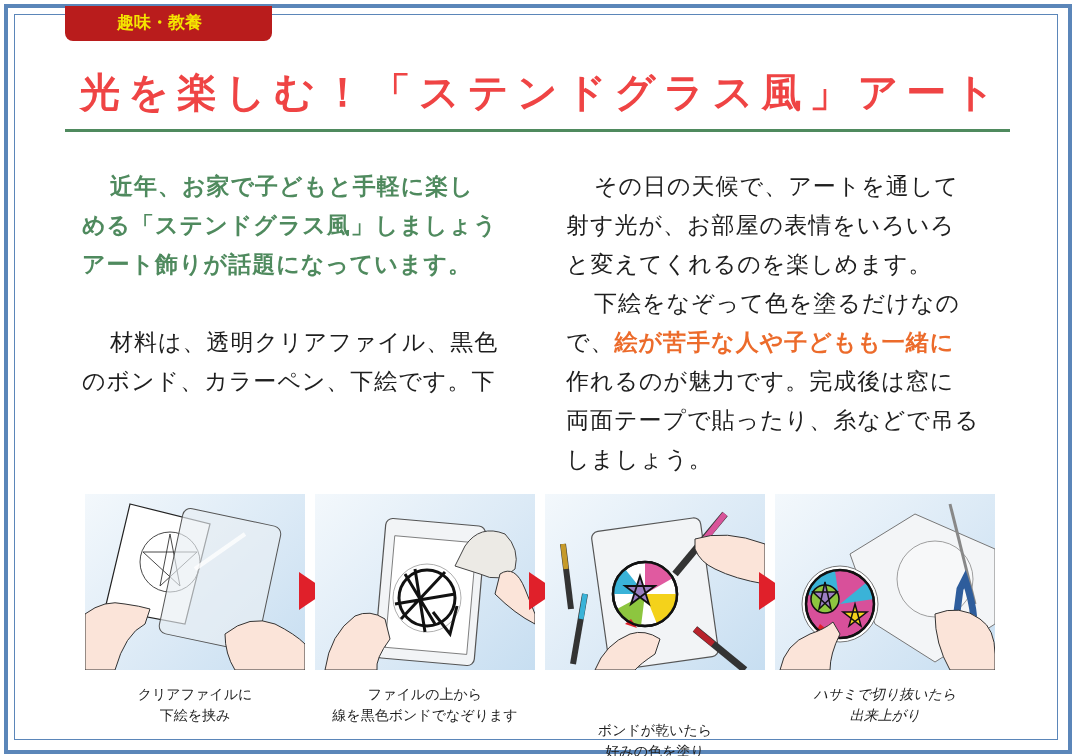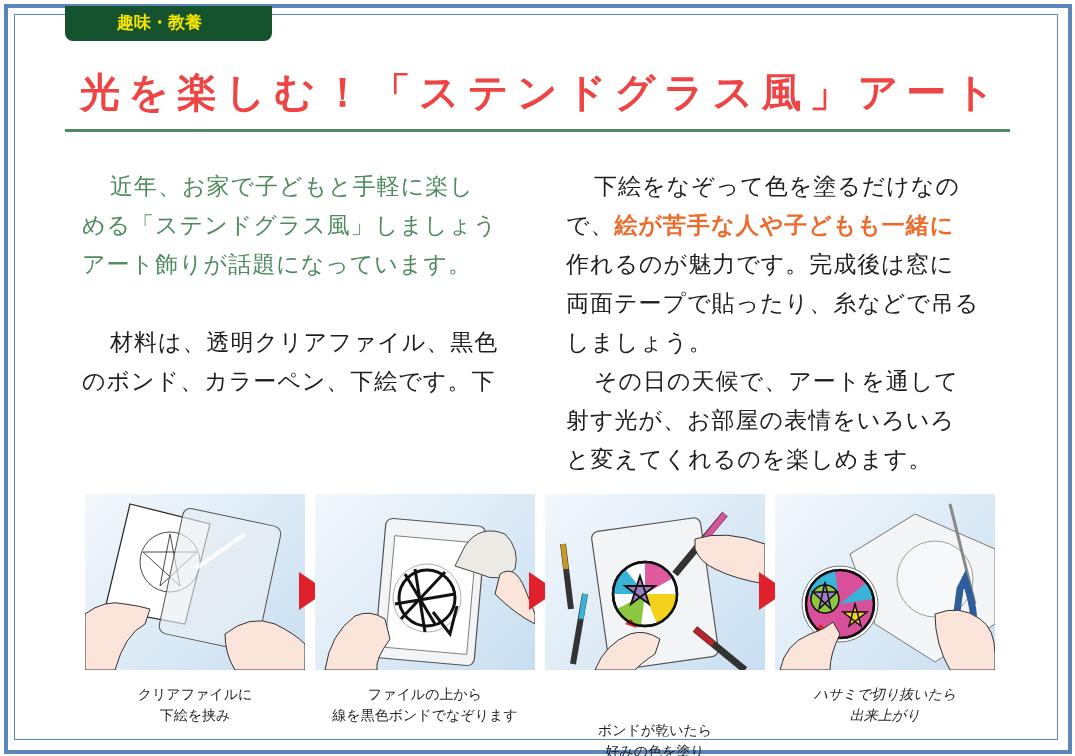--- a/index.html
+++ b/index.html
@@ -5,35 +5,35 @@
   html, body { margin: 0; padding: 0; background: #ffffff; }
   body { width: 1075px; height: 756px; position: relative; overflow: hidden;
          font-family: "DejaVu Sans", "Liberation Sans", sans-serif; }
 
   .frame-outer { position: absolute; left: 4px; top: 4px; width: 1060px; height: 742px;
                  border: 4px solid #5b86b9; box-sizing: content-box; }
   .frame-inner { position: absolute; left: 14px; top: 14px; width: 1044px; height: 726px;
                  border: 1.5px solid #5b86b9; box-sizing: border-box; background: #fff; }
 
   .tag { position: absolute; left: 65px; top: 6px; width: 207px; height: 35px;
-         background: #14532d; border-radius: 0 0 8px 8px;
+         background: #b91c1c; border-radius: 0 0 8px 8px;
          color: #f4e400; font-size: 17px; font-weight: bold; line-height: 33px;
          text-indent: 52px; letter-spacing: 0px; }
 
   .title { position: absolute; left: 80px; top: 62px; height: 60px;
            color: #ef4444; font-size: 40px; font-weight: bold; letter-spacing: 8px;
            white-space: nowrap; line-height: 60px; }
   .title-rule { position: absolute; left: 65px; top: 129px; width: 945px; height: 3px;
                 background: #4f8a5e; }
 
   .col { position: absolute; font-size: 23px; line-height: 39px; letter-spacing: 1px; }
   .col-left { left: 82px; top: 167px; width: 440px; }
   .col-right { left: 566px; top: 167px; width: 440px; }
   .para { margin: 0; }
-  .green { color: #4f8a5e; font-weight: normal; }
+  .green { color: #4f8a5e; font-weight: bold; }
   .dark { color: #1e1e1e; }
   .orange { color: #ec6b2b; font-weight: bold; }
   .gap { height: 39px; }
   .indent { display: inline-block; width: 28px; }
 
   .panels { position: absolute; left: 85px; top: 494px; width: 912px; height: 178px; }
   .panel { position: absolute; top: 0; width: 220px; height: 176px;
            background: linear-gradient(135deg, #f3f8fc 0%, #dceaf6 55%, #c7def1 100%);
            overflow: hidden; }
   .panel svg { position: absolute; left: 0; top: 0; width: 220px; height: 176px; }
@@ -67,30 +67,30 @@
   <div class="gap"></div>
   <p class="para dark">
     <span class="indent"></span><span>材料は、透明クリアファイル、黒色</span><br>
     <span>のボンド、カラーペン、下絵です。下</span><br>
     <br>
   </p>
 </div>
 
 <div class="col col-right dark">
   <p class="para">
+    <span class="indent"></span><span>その日の天候で、アートを通して</span><br>
+    <span>射す光が、お部屋の表情をいろいろ</span><br>
+    <span>と変えてくれるのを楽しめます。</span>
+  </p>
+  <p class="para">
     <span class="indent"></span><span>下絵をなぞって色を塗るだけなの</span><br>
     <span>で、</span><span class="orange">絵が苦手な人や子どもも一緒に</span><br>
     <span>作れるのが魅力です。完成後は窓に</span><br>
     <span>両面テープで貼ったり、糸などで吊る</span><br>
     <span>しましょう。</span>
-  </p>
-  <p class="para">
-    <span class="indent"></span><span>その日の天候で、アートを通して</span><br>
-    <span>射す光が、お部屋の表情をいろいろ</span><br>
-    <span>と変えてくれるのを楽しめます。</span>
   </p>
 </div>
 
 <div class="panels">
 
   <div class="panel" style="left:0px;">
     <svg viewBox="0 0 220 176">
       <polygon points="45,10 125,30 100,130 20,115" fill="#fff" stroke="#222" stroke-width="1.2"></polygon>
       <circle cx="85" cy="68" r="30" fill="none" stroke="#333" stroke-width="0.9"></circle>
       <polygon points="85,40 95,92 58,58 112,58 75,92" fill="none" stroke="#333" stroke-width="0.9"></polygon>

